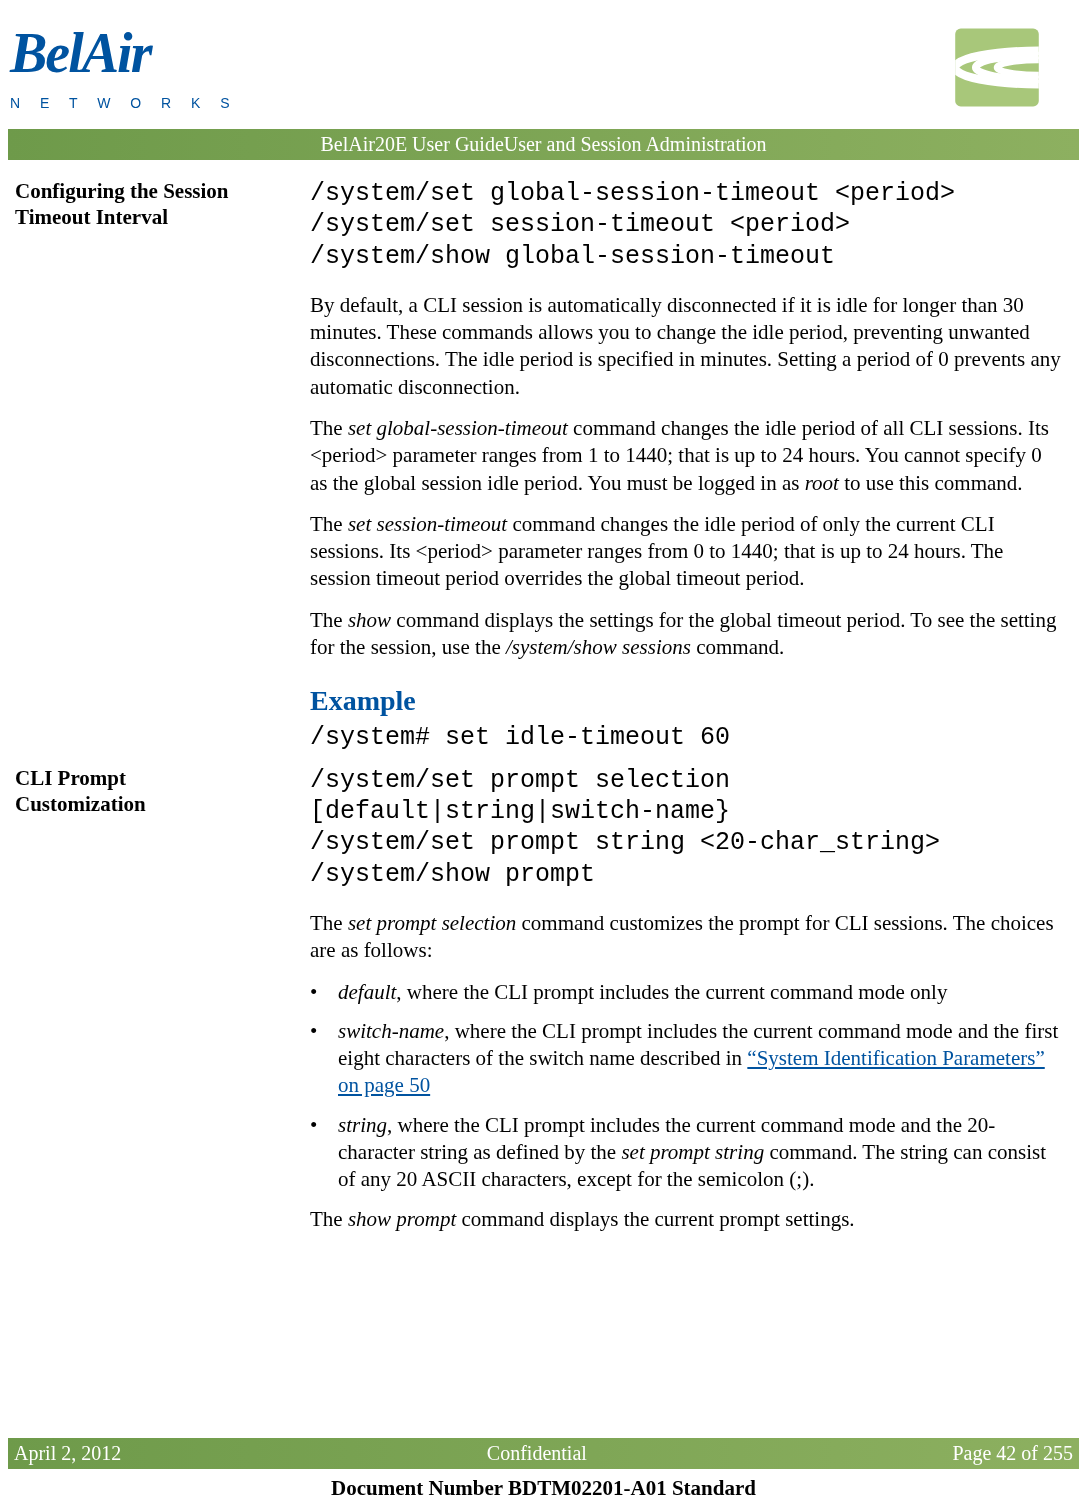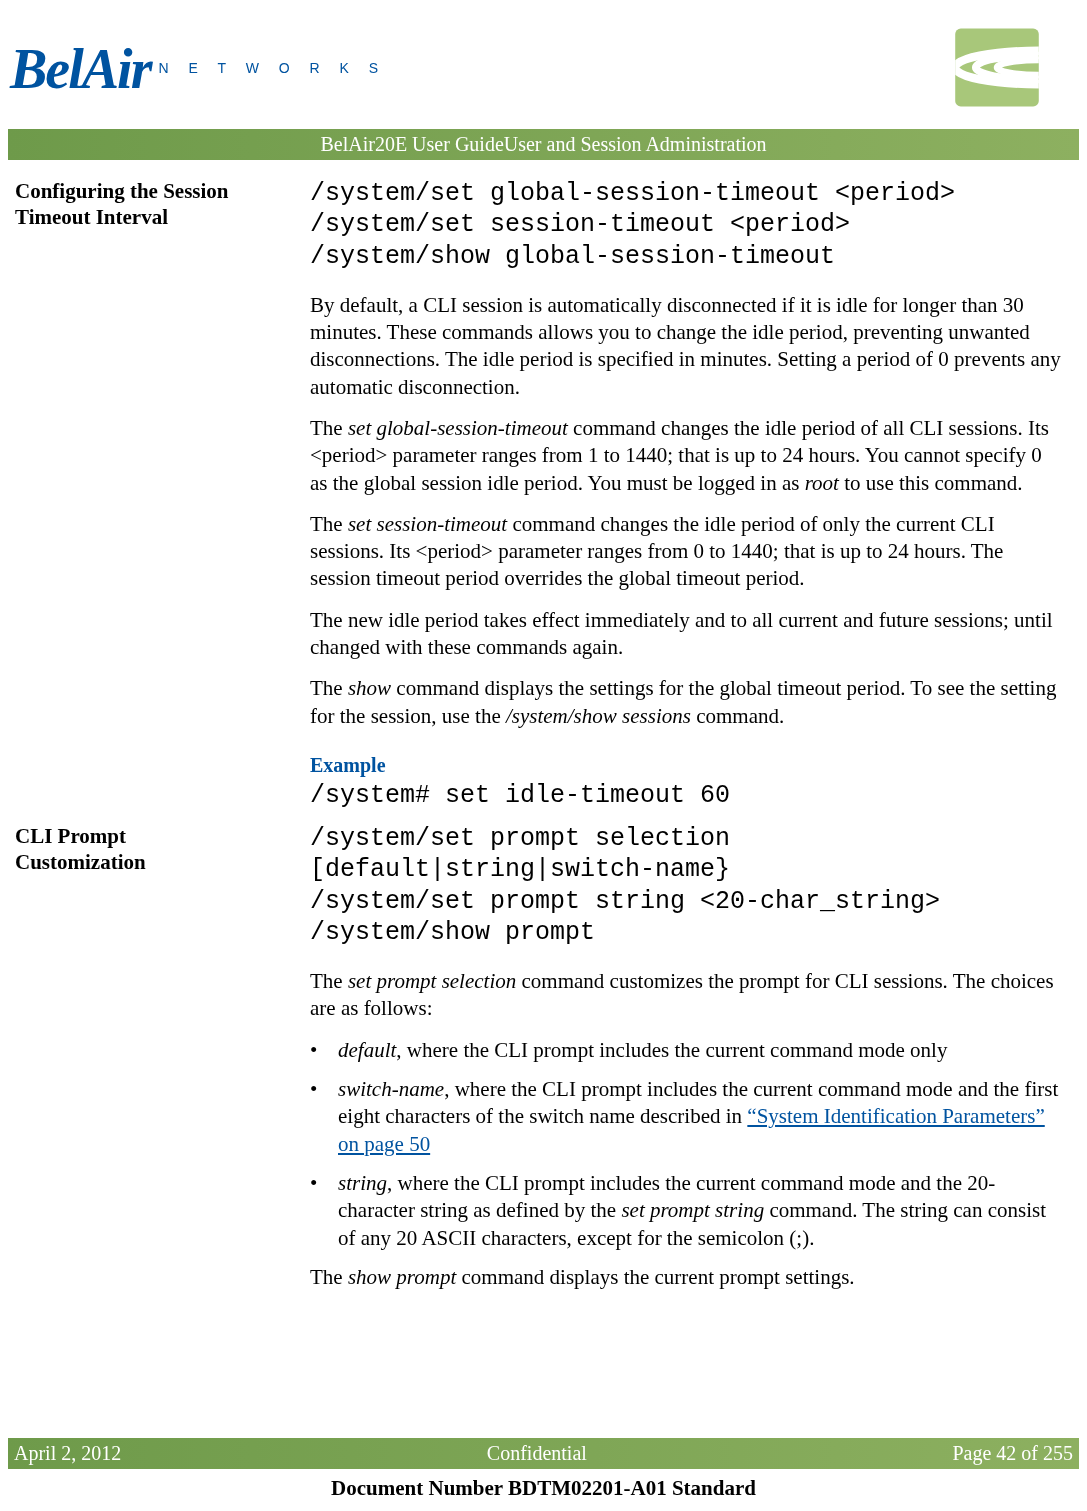--- a/index.html
+++ b/index.html
@@ -12,22 +12,21 @@
       color: #000;
     }
     .header {
       display: flex;
       justify-content: space-between;
       align-items: center;
       padding: 20px 25px 10px 10px;
     }
     .logo-left {
       display: flex;
-      flex-direction: row;
-      gap: 8px;
+      flex-direction: column;
     }
     .logo-belair {
       font-size: 56px;
       font-weight: bold;
       font-style: italic;
       color: #0053a0;
       letter-spacing: -2px;
       line-height: 0.9;
     }
     .logo-networks {
@@ -81,21 +80,21 @@
     }
     .para {
       margin-bottom: 14px;
     }
     .cmd-italic {
       font-style: italic;
     }
     .example-heading {
       color: #0053a0;
       font-weight: bold;
-      font-size: 20px;
+      font-size: 28px;
       margin-top: 22px;
       margin-bottom: 2px;
     }
     .bullet-list {
       list-style: none;
       padding: 0;
     }
     .bullet-item {
       display: flex;
       margin-bottom: 12px;
@@ -165,21 +164,20 @@
 
   <div class="section">
     <div class="section-label">Configuring the Session Timeout Interval</div>
     <div class="section-body">
       <div class="code-block">/system/set global-session-timeout &lt;period&gt;
 /system/set session-timeout &lt;period&gt;
 /system/show global-session-timeout</div>
       <div class="para">By default, a CLI session is automatically disconnected if it is idle for longer than 30 minutes. These commands allows you to change the idle period, preventing unwanted disconnections. The idle period is specified in minutes. Setting a period of 0 prevents any automatic disconnection.</div>
       <div class="para"><span>The </span><span class="cmd-italic">set global-session-timeout</span><span> command changes the idle period of all CLI sessions. Its &lt;period&gt; parameter ranges from 1 to 1440; that is up to 24 hours. You cannot specify 0 as the global session idle period. You must be logged in as </span><span class="cmd-italic">root</span><span> to use this command.</span></div>
       <div class="para"><span>The </span><span class="cmd-italic">set session-timeout</span><span> command changes the idle period of only the current CLI sessions. Its &lt;period&gt; parameter ranges from 0 to 1440; that is up to 24 hours. The session timeout period overrides the global timeout period.</span></div>
-      <div class="para">The new idle period takes effect immediately and to all current and future sessions; until changed with these commands again.</div>
       <div class="para"><span>The </span><span class="cmd-italic">show</span><span> command displays the settings for the global timeout period. To see the setting for the session, use the </span><span class="cmd-italic">/system/show sessions</span><span> command.</span></div>
       <div class="example-heading">Example</div>
       <div class="code-block" style="margin-bottom:4px">/system# set idle-timeout 60</div>
     </div>
   </div>
 
   <div class="section">
     <div class="section-label">CLI Prompt Customization</div>
     <div class="section-body">
       <div class="code-block">/system/set prompt selection [default|string|switch-name}

